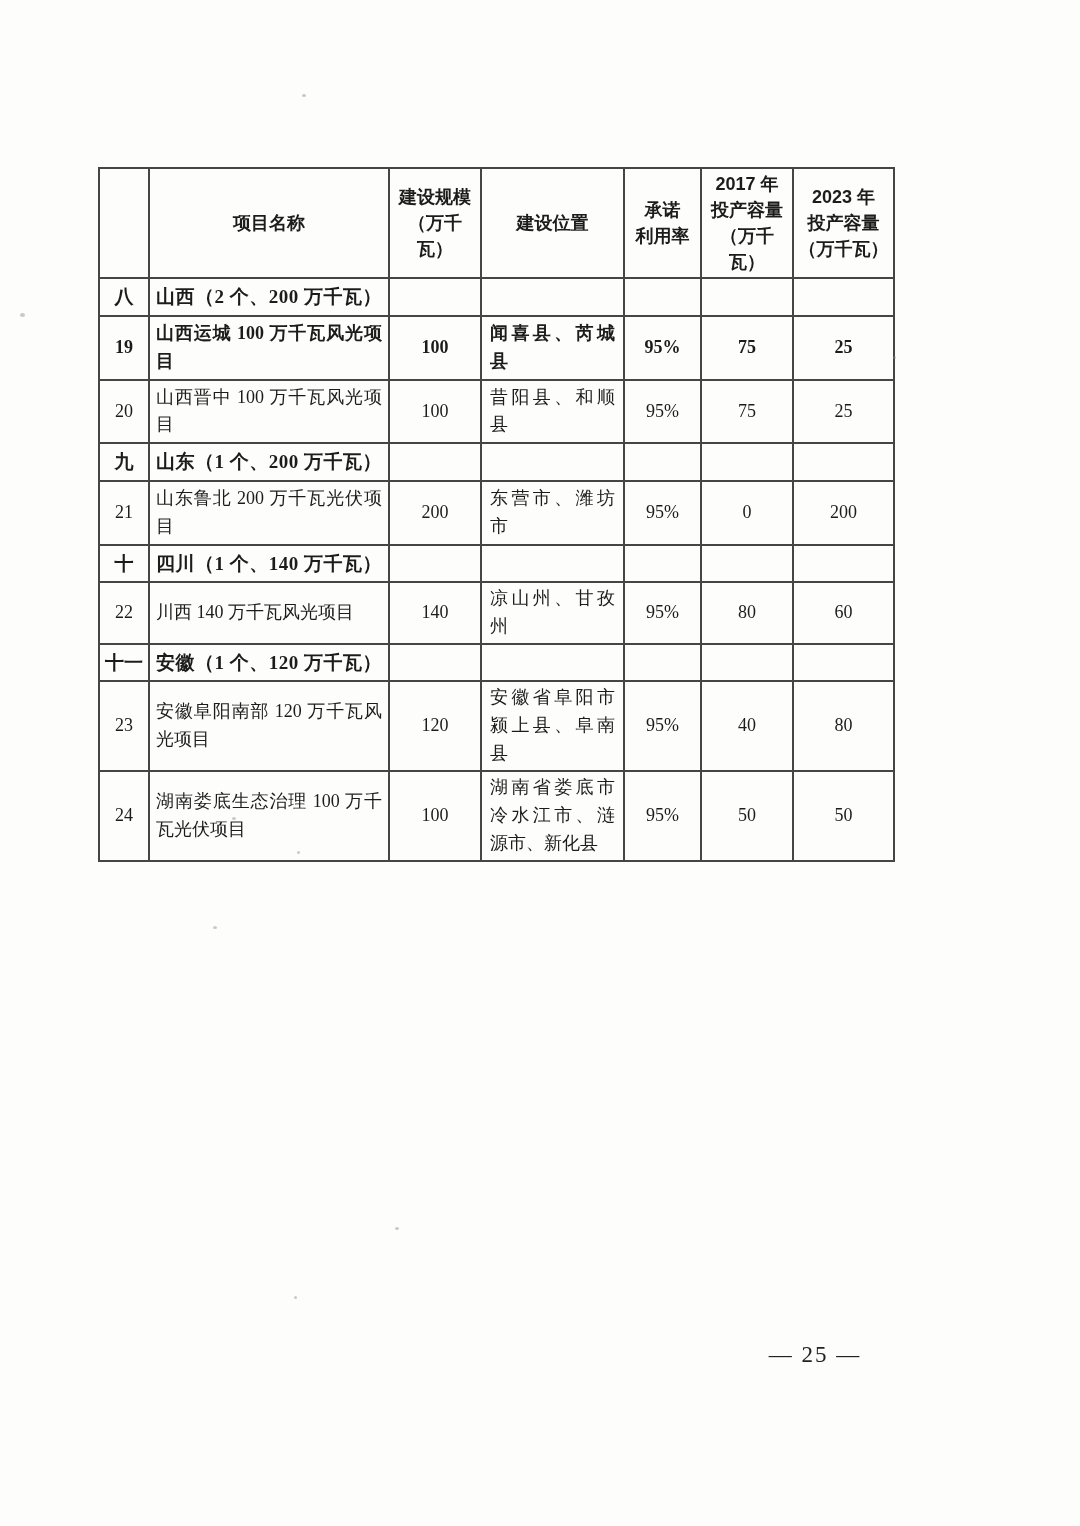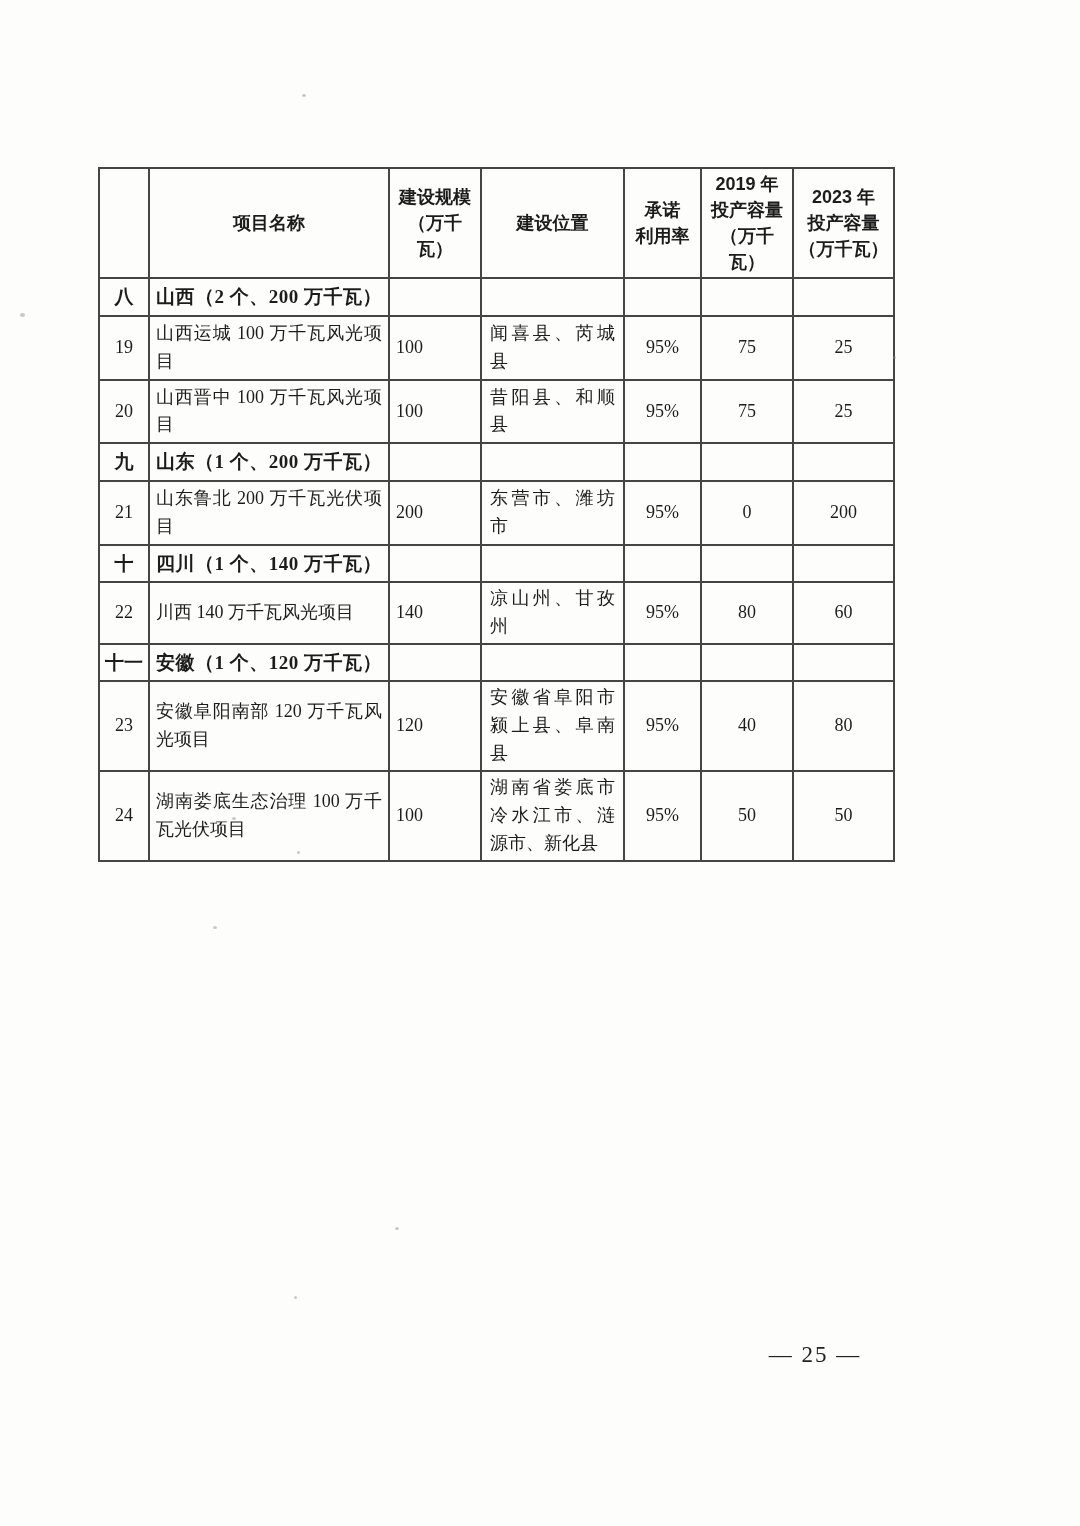--- a/index.html
+++ b/index.html
@@ -37,21 +37,21 @@
     white-space: pre-line;
     padding: 2px 2px;
   }
   .doc-table td {
     font-size: 18px;
     line-height: 1.55;
     padding: 3px 6px;
   }
   td.c-index   { text-align: center; padding: 3px 2px; }
   td.c-name    { text-align: justify; text-align-last: left; }
-  td.c-scale   { text-align: left; margin-top: 8px; }
+  td.c-scale   { text-align: center; margin-top: 8px; }
   td.c-loc     { text-align: justify; text-align-last: left; padding: 2px 8px; }
   td.c-rate    { text-align: center; }
   td.c-cap     { text-align: center; padding-left: 6px; }
   tr.section-row td {
     font-weight: 700;
     font-size: 19px;
   }
   tr.section-row td.c-name {
     text-align: left;
     text-align-last: auto;
@@ -92,39 +92,39 @@
     </colgroup>
     <thead>
         <tr>
           <th></th>
           <th>项目名称</th>
           <th>建设规模
 （万千瓦）</th>
           <th>建设位置</th>
           <th>承诺
 利用率</th>
-          <th>2019 年
+          <th>2017 年
 投产容量
 （万千瓦）</th>
           <th>2023 年
 投产容量
 （万千瓦）</th>
         </tr>
       </thead>
     <tbody>
         <tr class="section-row" style="height: 36px;">
           <td class="c-index">八</td>
           <td class="c-name">山西（2 个、200 万千瓦）</td>
           <td class="c-scale"></td>
           <td class="c-loc"></td>
           <td class="c-rate"></td>
           <td class="c-cap"></td>
           <td class="c-cap"></td>
         </tr>
-        <tr class="project-row" style="height: 62px;">
+        <tr class="project-row" style="height: 62px; font-weight: bold;">
           <td class="c-index">19</td>
           <td class="c-name">山西运城 100 万千瓦风光项目</td>
           <td class="c-scale">100</td>
           <td class="c-loc">闻喜县、芮城县</td>
           <td class="c-rate">95%</td>
           <td class="c-cap">75</td>
           <td class="c-cap">25</td>
         </tr>
         <tr class="project-row" style="height: 63px;">
           <td class="c-index">20</td>

